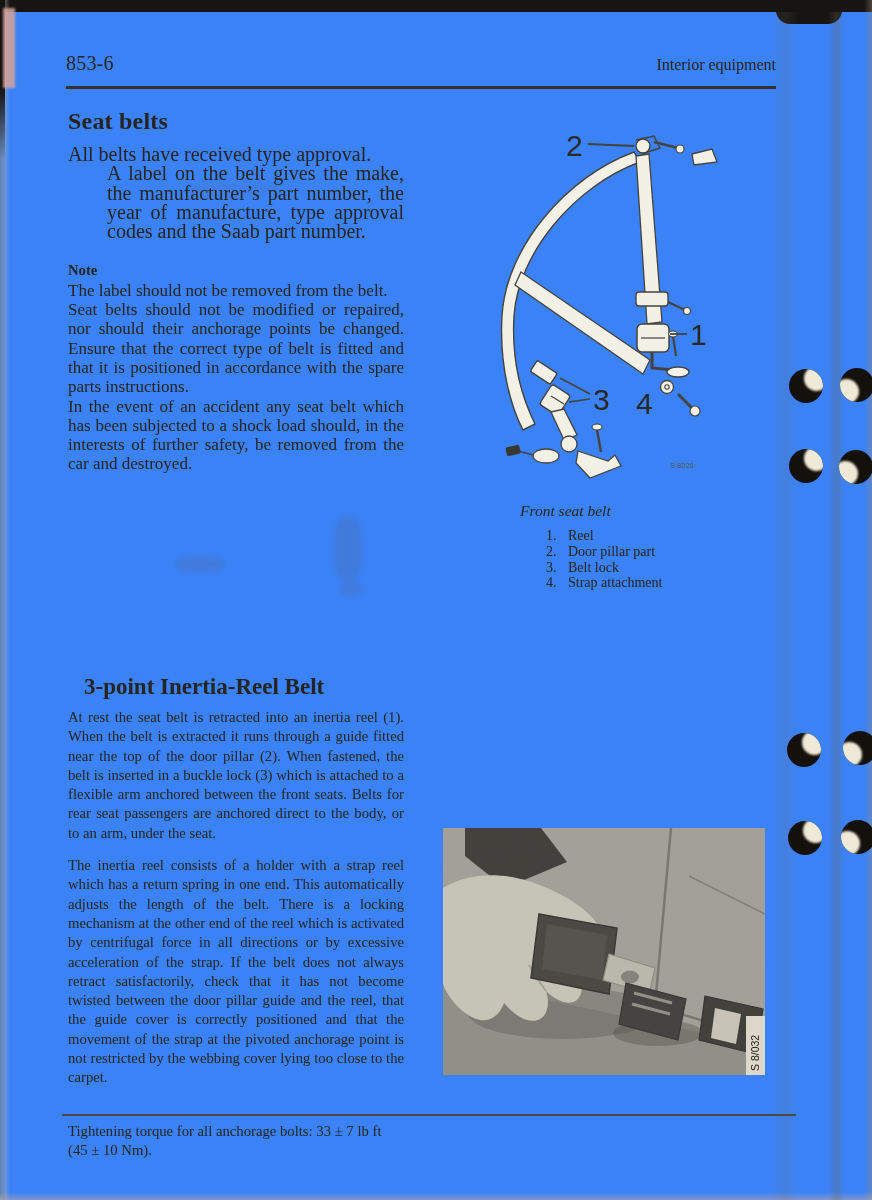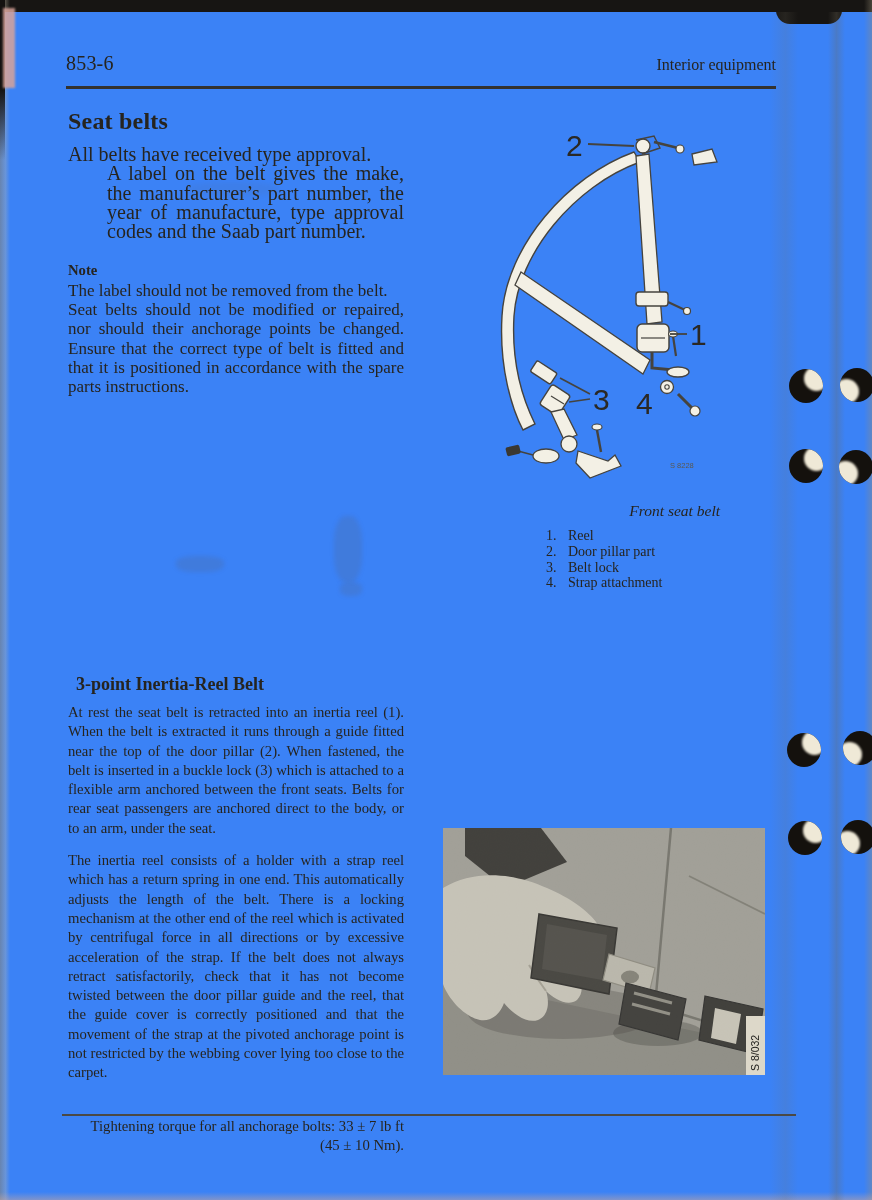--- a/index.html
+++ b/index.html
@@ -34,28 +34,28 @@
   
   .page-header{position:absolute;left:66px;top:52px;width:710px;display:flex;justify-content:space-between;align-items:baseline;}
   .hdr-code{font-size:20px;letter-spacing:.2px;}
   .hdr-title{font-size:16px;}
   .hdr-rule{position:absolute;left:66px;top:86px;width:710px;height:3px;background:#34322e;}
   
   .col{position:absolute;left:68px;width:336px;}
   .col-1{top:108px;}
   .col-2{top:674px;}
   h1.sb{font-size:24px;margin:0 0 10px 0;font-weight:bold;letter-spacing:.2px;}
-  h2.ir{font-size:18px;margin:0 0 8px 8px;font-weight:bold;}
+  h2.ir{font-size:23px;margin:0 0 8px 16px;font-weight:bold;}
   .para{font-size:14.7px;line-height:19.3px;text-align:justify;margin:0 0 13px 0;}
   .line{font-size:20px;line-height:19.3px;}
   .note-head{font-weight:bold;font-size:14.7px;line-height:19.3px;margin-top:20px;}
   .note-body div{font-size:17px;line-height:19.3px;text-align:justify;}
   
   .fig1{position:absolute;left:438px;top:106px;width:342px;height:378px;}
-  .fig1-caption{position:absolute;left:520px;top:502px;width:200px;text-align:right;
+  .fig1-caption{position:absolute;left:520px;top:502px;width:200px;text-align:left;
     font-style:italic;font-size:15.5px;}
   .fig1-legend{position:absolute;left:546px;top:528px;width:220px;font-size:14px;line-height:15.8px;}
   .legend-row{display:flex;}
   .legend-num{width:22px;}
   
   .fig2{position:absolute;left:443px;top:828px;width:322px;height:247px;}
   .fig2-caption{position:absolute;left:443px;top:1080px;width:322px;text-align:center;
     font-style:italic;font-size:15px;}
   .bottom-rule{position:absolute;left:62px;top:1114px;width:734px;height:2px;background:#4b4944;}
   .diagram-line{stroke:#45433e;fill:none;}
@@ -101,28 +101,29 @@
   <div class="col col-1">
     <h1 class="sb">Seat belts</h1>
     <div>
       <div class="line">All belts have received type approval.</div>
       <div class="line" style="text-align:justify;margin-left:39px;">A label on the belt gives the make, the manufacturer’s part number, the year of manufacture, type approval codes and the Saab part number.</div>
     </div>
     <div class="note-head">Note</div>
     <div class="note-body">
       <div>The label should not be removed from the belt.</div>
       <div>Seat belts should not be modified or repaired, nor should their anchorage points be changed. Ensure that the correct type of belt is fitted and that it is positioned in accordance with the spare parts instructions.</div>
+      <div>In the event of an accident any seat belt which has been subjected to a shock load should, in the interests of further safety, be removed from the car and destroyed.</div>
     </div>
   </div>
 
   <div class="col col-2">
     <h2 class="ir">3-point Inertia-Reel Belt</h2>
     <p class="para">At rest the seat belt is retracted into an inertia reel (1). When the belt is extracted it runs through a guide fitted near the top of the door pillar (2). When fastened, the belt is inserted in a buckle lock (3) which is attached to a flexible arm anchored between the front seats. Belts for rear seat passengers are anchored direct to the body, or to an arm, under the seat.</p>
     <p class="para">The inertia reel consists of a holder with a strap reel which has a return spring in one end. This automatically adjusts the length of the belt. There is a locking mechanism at the other end of the reel which is activated by centrifugal force in all directions or by excessive acceleration of the strap. If the belt does not always retract satisfactorily, check that it has not become twisted between the door pillar guide and the reel, that the guide cover is correctly positioned and that the movement of the strap at the pivoted anchorage point is not restricted by the webbing cover lying too close to the carpet.</p>
-    <p class="para" style="text-align:right;margin-top:34px;">Tightening torque for all anchorage bolts: 33 ± 7 lb ft (45 ± 10 Nm).</p>
+    <p class="para" style="text-align:left;margin-top:34px;">Tightening torque for all anchorage bolts: 33 ± 7 lb ft (45 ± 10 Nm).</p>
   </div>
 
   <div class="fig1">
     <svg width="342" height="378" viewBox="0 0 342 378">
 
       <path class="diagram-fill" stroke-width="1.4" d="M196,46 C130,70 68,140 64,210 C61,262 74,303 85,324 L97,318 C87,298 73,262 76,210 C80,148 136,80 202,56 Z"></path>
 
       <path class="diagram-fill" stroke-width="1.3" d="M198,50 L211,48 L224,216 L209,218 Z"></path>
 
       <path class="diagram-fill" stroke-width="1.3" d="M83,166 L212,254 L205,268 L77,179 Z"></path>

